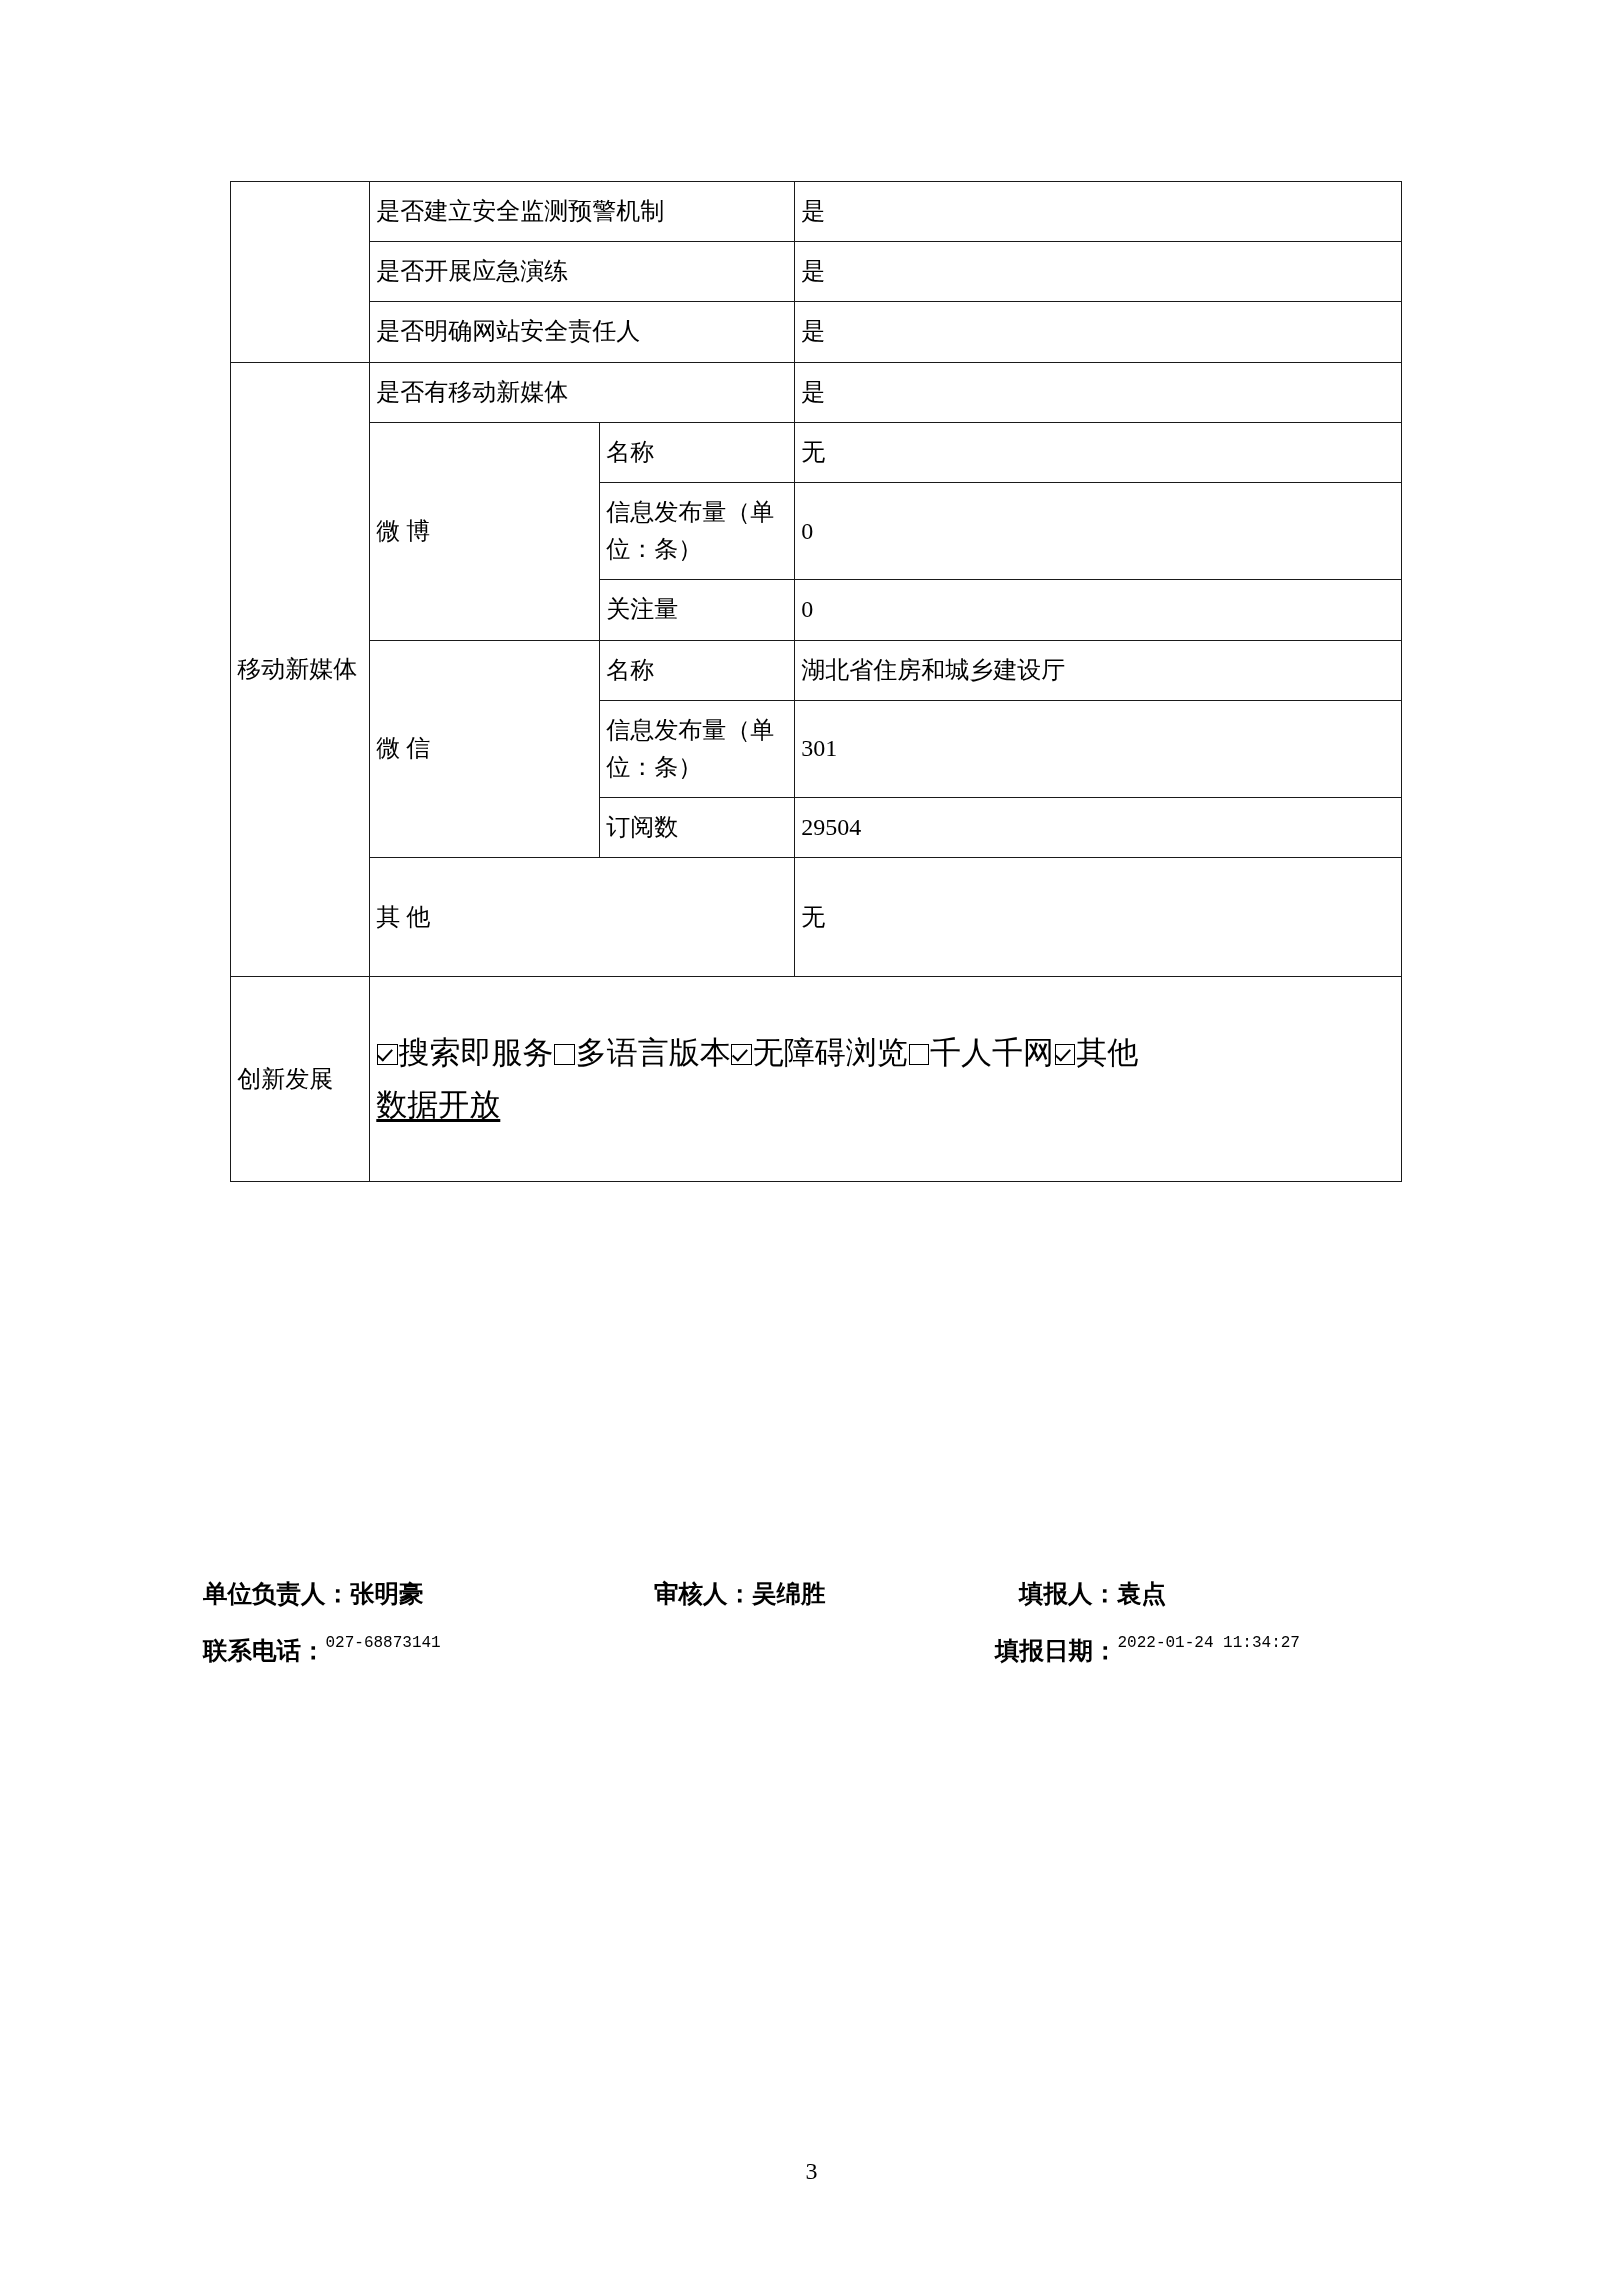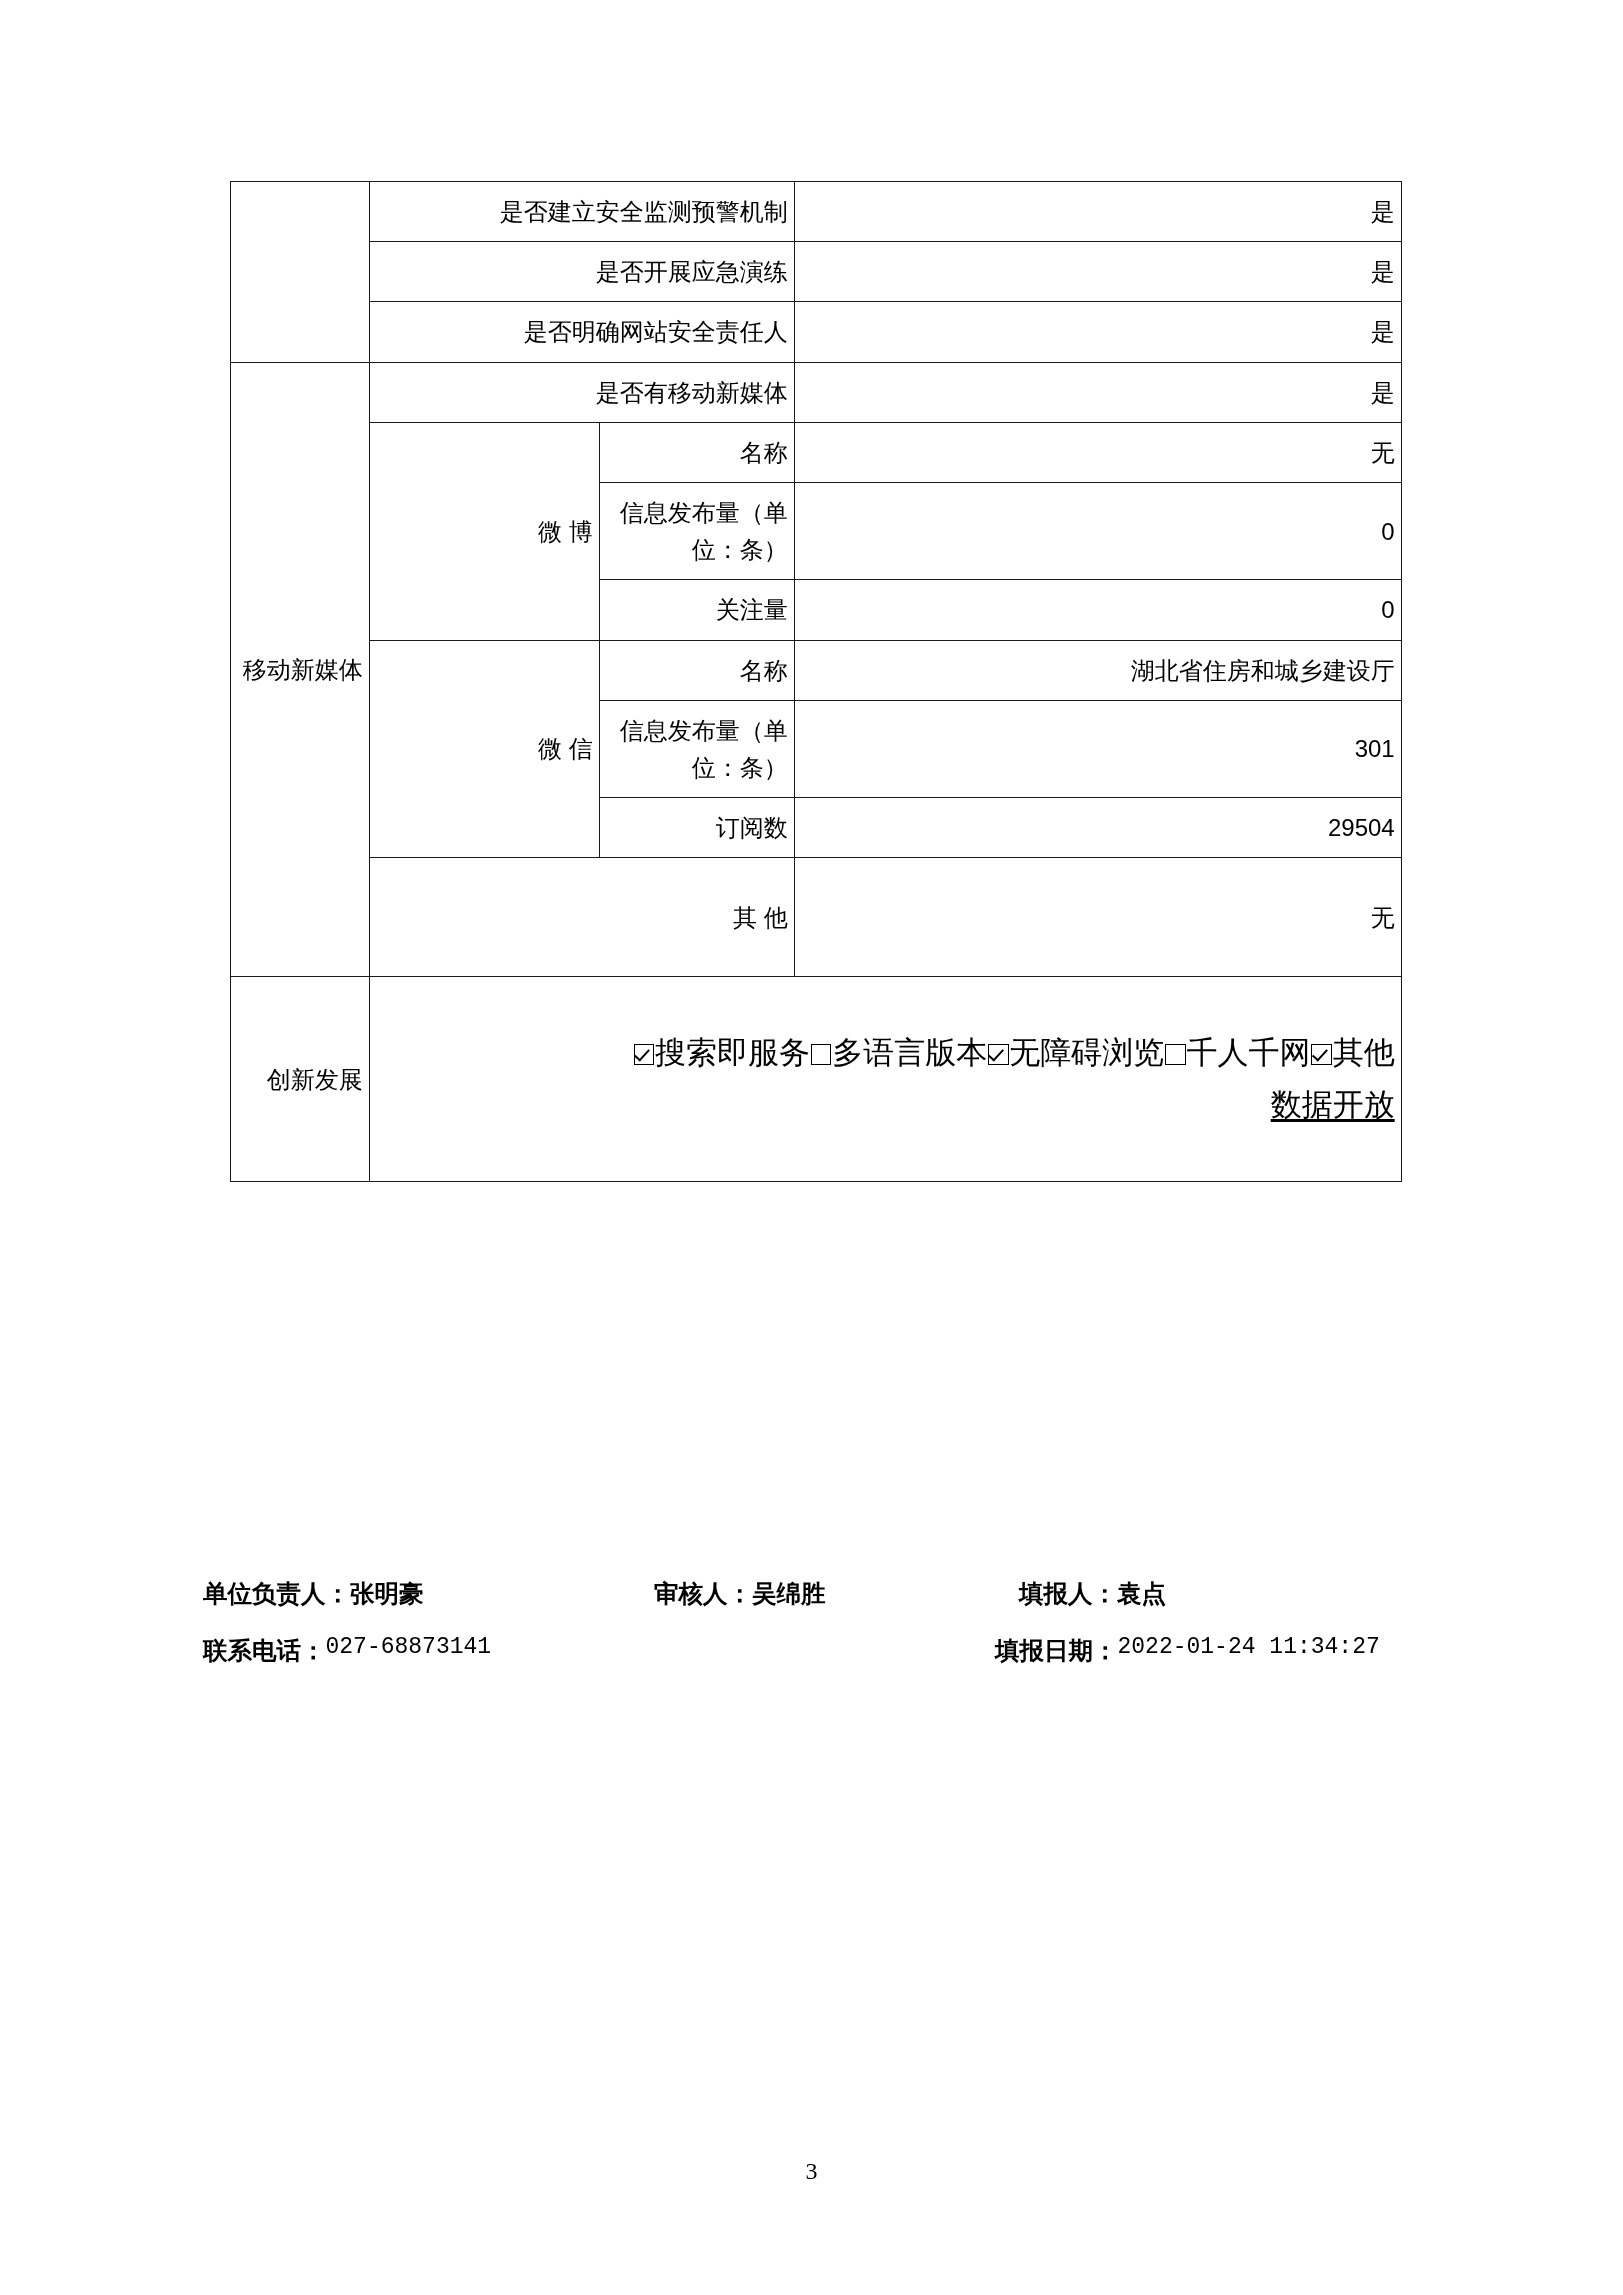--- a/index.html
+++ b/index.html
@@ -24,26 +24,26 @@
   .doc-table {
     position: absolute;
     left: 230px;
     top: 181px;
     width: 1170px;
     border-collapse: collapse;
     table-layout: fixed;
   }
   .doc-table td {
     border: 1.6px solid #1a1a1a;
-    text-align: right;
+    text-align: left;
     vertical-align: middle;
     font-size: 24px;
     line-height: 1.55;
     padding: 11px 6.3px;
-    font-family: Liberation Sans, sans-serif;
+    font-family: Liberation Serif, serif;
   }
   .cat-cell {
     font-size: 24px;
     margin-top: 25px;
   }
   .tall-label {
     font-size: 24px;
   }
   .two-line { line-height: 1.5; }
 
@@ -101,21 +101,21 @@
     white-space: nowrap;
   }
   .sign-row span { position: absolute; top: 0; }
   .bold-label { font-weight: bold; }
   .s-a { left: 0px; }
   .s-b { left: 451px; text-align: right; }
   .s-c { left: 816px; }
   .s-d { left: 0px; }
   .s-e { left: 792px; }
   .s-f { left: 0px; }
-  .mono { font-family: "Liberation Mono", "DejaVu Sans Mono", monospace; font-size: 23px; }
+  .mono { font-family: "Liberation Mono", "DejaVu Sans Mono", monospace; font-size: 16px; }
 
   .page-number {
     position: absolute;
     left: 0;
     top: 2158px;
     width: 1623px;
     text-align: center;
     font-size: 24px;
   }
 </style>

